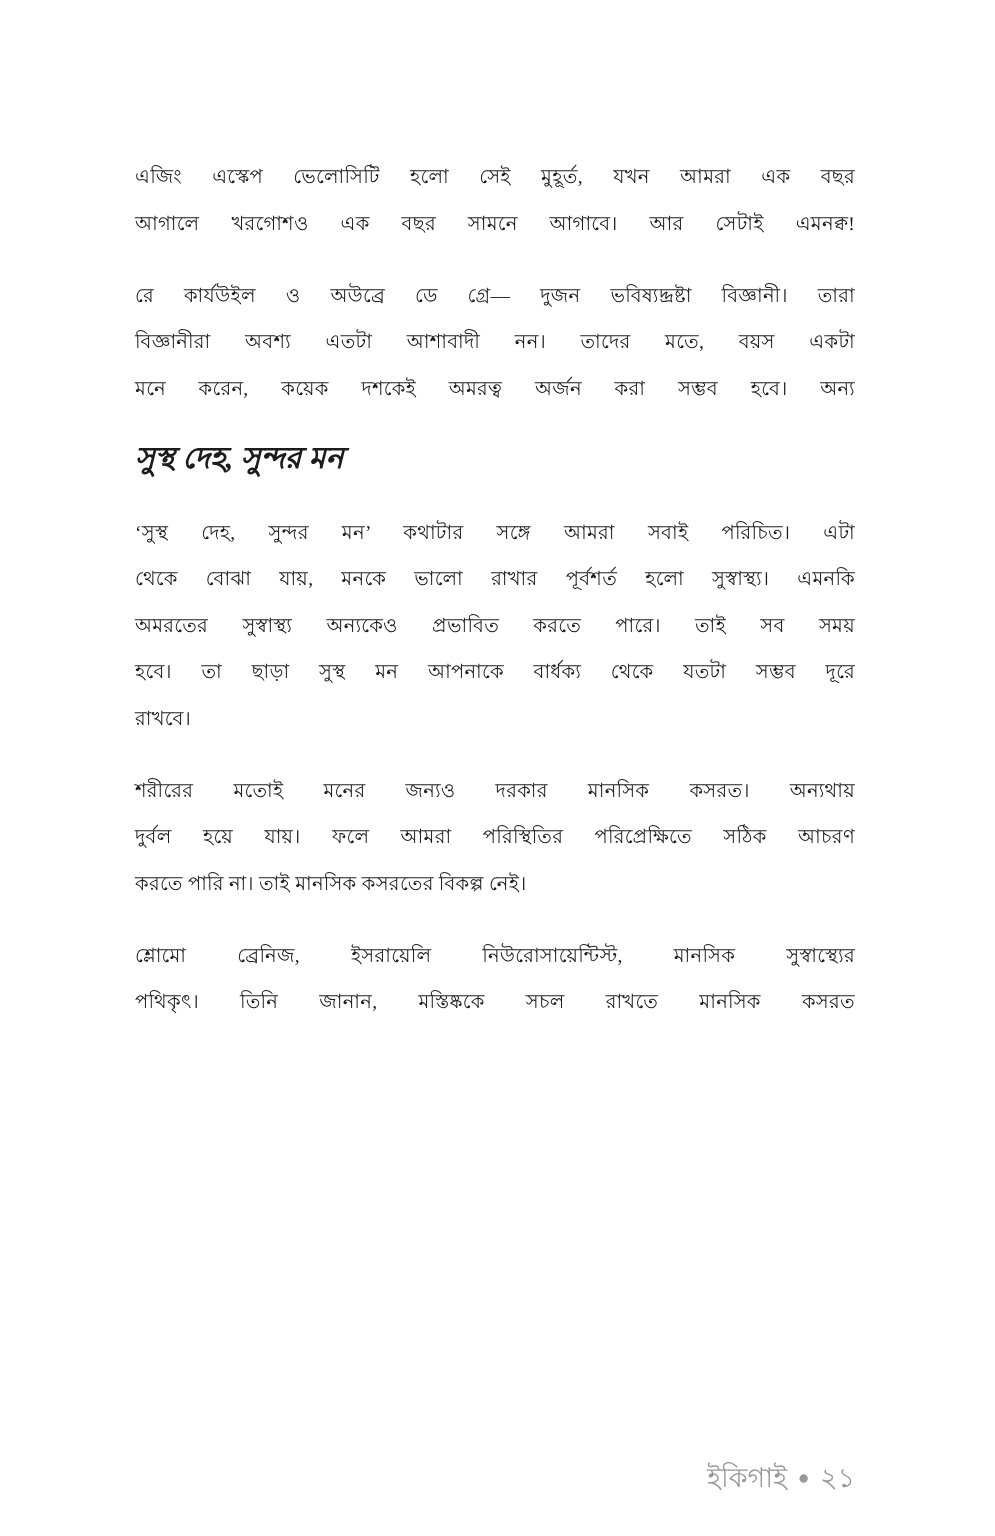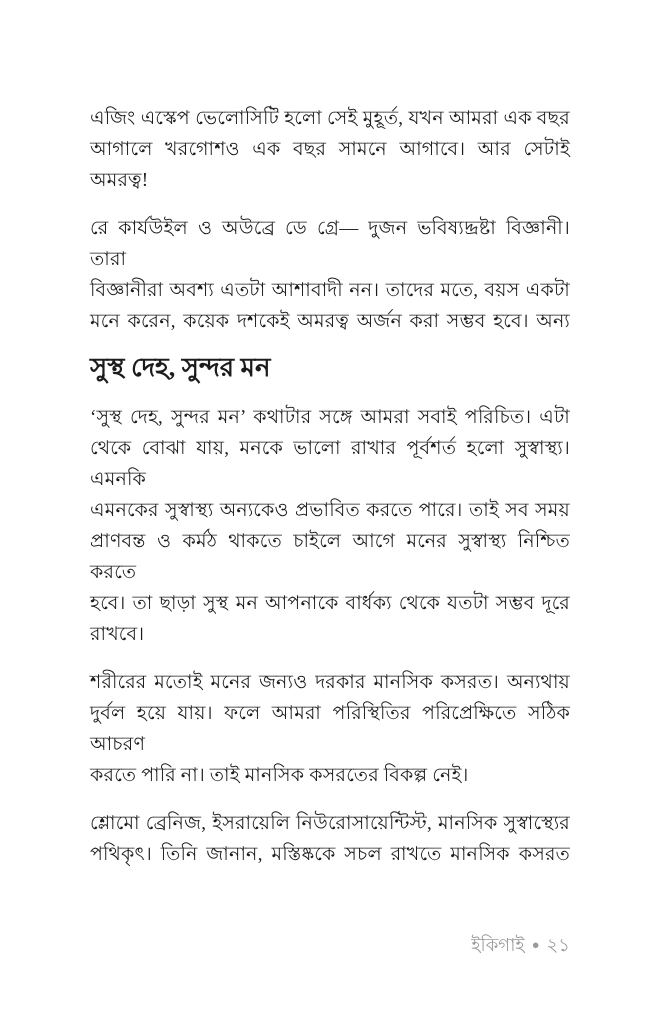--- a/index.html
+++ b/index.html
@@ -23,75 +23,75 @@
   .text-block {
     position: absolute;
     left: 90px;
     top: 102px;
     width: 480px;
   }
   .para {
     margin: 0 0 17px 0;
   }
   .line {
-    font-size: 19px;
+    font-size: 13px;
     line-height: 31px;
     text-align: justify;
     text-align-last: justify;
     text-justify: inter-word;
     white-space: normal;
     letter-spacing: 0.2px;
   }
   .line.short-last {
     text-align: left;
     text-align-last: left;
   }
   .section-heading {
-    font-size: 26px;
+    font-size: 20px;
     font-weight: bold;
     line-height: 30px;
     margin: 16px 0 18px 0;
+    font-style: italic;
   }
   .page-footer {
     position: absolute;
     left: 90px;
-    top: 932px;
+    top: 972px;
     width: 480px;
     text-align: right;
     font-size: 18px;
     line-height: 26px;
   }
   .page-footer .sep {
     display: inline-block;
     font-size: 13px;
     vertical-align: 2px;
     margin: 0 7px;
   }
 </style>
 </head>
 <body>
 
 <div class="page">
 
   <div class="text-block">
       <div class="para">
         <div class="line">এজিং এস্কেপ ভেলোসিটি হলো সেই মুহূর্ত, যখন আমরা এক বছর</div>
-        <div class="line">আগালে খরগোশও এক বছর সামনে আগাবে। আর সেটাই অমরত্ব!</div>
+        <div class="line">আগালে খরগোশও এক বছর সামনে আগাবে। আর সেটাই এমনক্ব!</div>
       </div>
       <div class="para">
         <div class="line">রে কার্যউইল ও অউব্রে ডে গ্রে— দুজন ভবিষ্যদ্দ্রষ্টা বিজ্ঞানী। তারা</div>
         <div class="line">বিজ্ঞানীরা অবশ্য এতটা আশাবাদী নন। তাদের মতে, বয়স একটা</div>
         <div class="line">মনে করেন, কয়েক দশকেই অমরত্ব অর্জন করা সম্ভব হবে। অন্য</div>
       </div>
       <div class="section-heading">সুস্থ দেহ, সুন্দর মন</div>
       <div class="para">
         <div class="line">‘সুস্থ দেহ, সুন্দর মন’ কথাটার সঙ্গে আমরা সবাই পরিচিত। এটা</div>
         <div class="line">থেকে বোঝা যায়, মনকে ভালো রাখার পূর্বশর্ত হলো সুস্বাস্থ্য। এমনকি</div>
-        <div class="line">এমনকের সুস্বাস্থ্য অন্যকেও প্রভাবিত করতে পারে। তাই সব সময়</div>
-        <div class="line">প্রাণবন্ত ও কর্মঠ থাকতে চাইলে আগে মনের সুস্বাস্থ্য নিশ্চিত করতে</div>
+        <div class="line">অমরতের সুস্বাস্থ্য অন্যকেও প্রভাবিত করতে পারে। তাই সব সময়</div>
         <div class="line">হবে। তা ছাড়া সুস্থ মন আপনাকে বার্ধক্য থেকে যতটা সম্ভব দূরে</div>
         <div class="line short-last">রাখবে।</div>
       </div>
       <div class="para">
         <div class="line">শরীরের মতোই মনের জন্যও দরকার মানসিক কসরত। অন্যথায়</div>
         <div class="line">দুর্বল হয়ে যায়। ফলে আমরা পরিস্থিতির পরিপ্রেক্ষিতে সঠিক আচরণ</div>
         <div class="line short-last">করতে পারি না। তাই মানসিক কসরতের বিকল্প নেই।</div>
       </div>
       <div class="para">
         <div class="line">শ্লোমো ব্রেনিজ, ইসরায়েলি নিউরোসায়েন্টিস্ট, মানসিক সুস্বাস্থ্যের</div>

